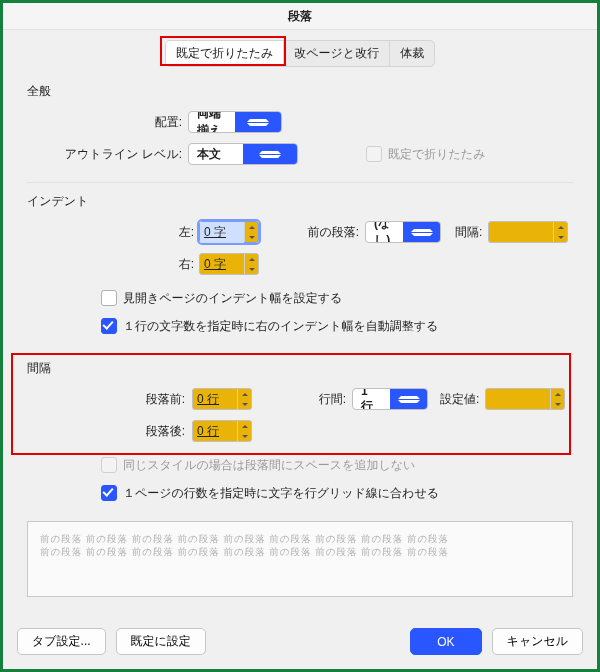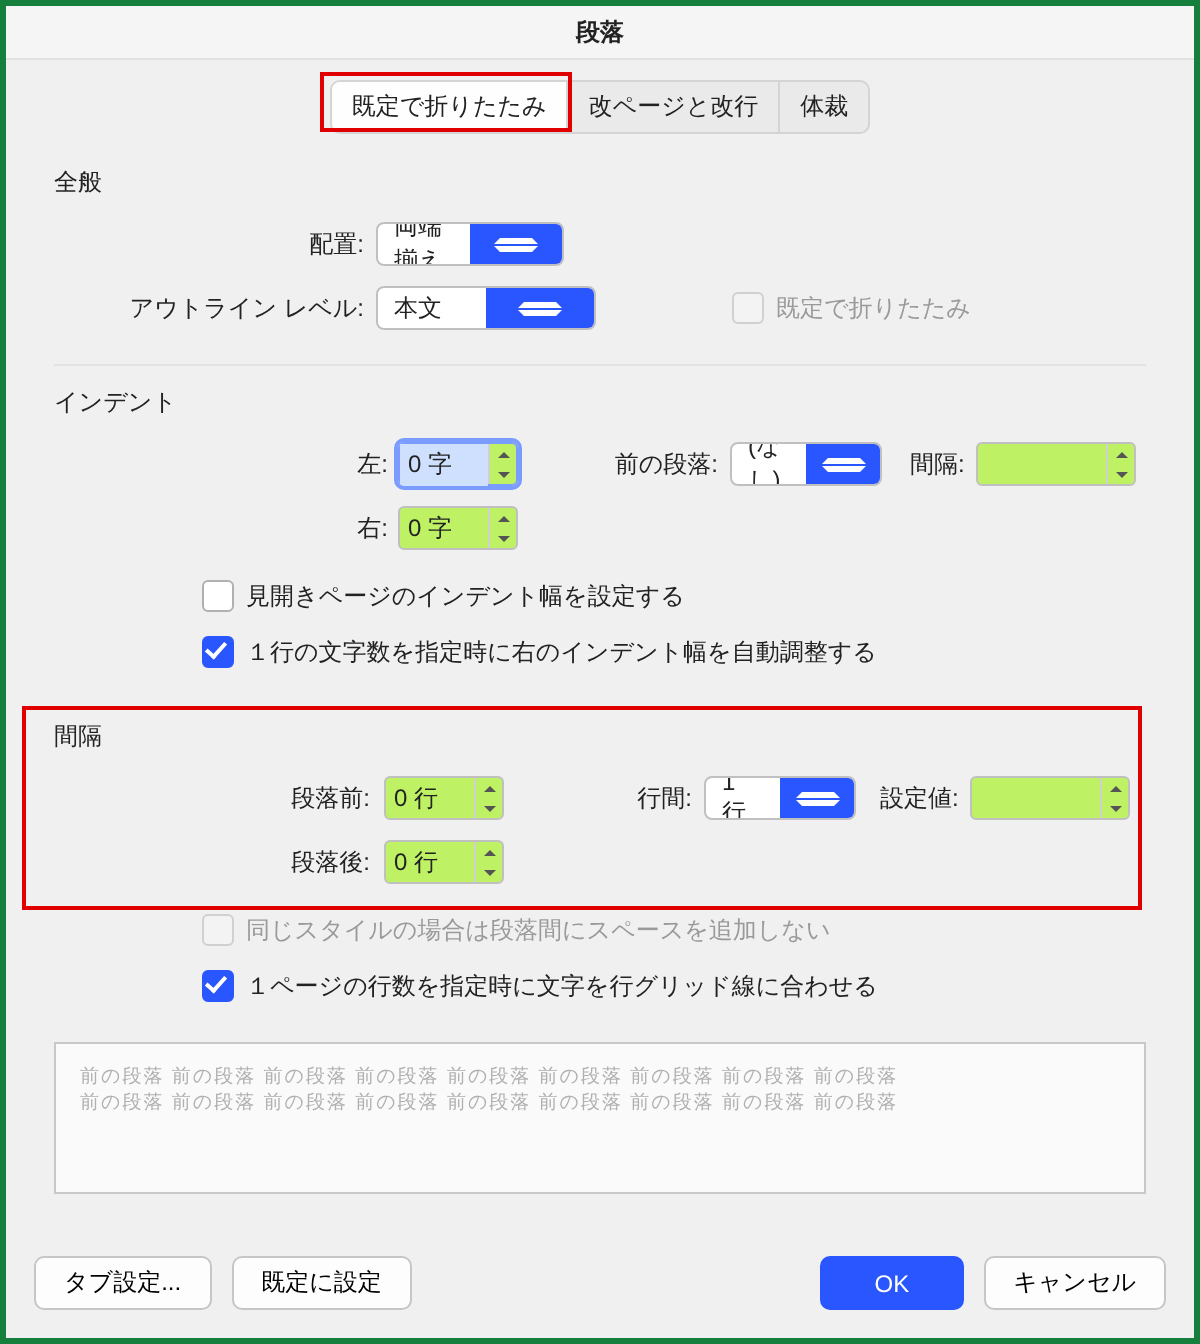--- a/index.html
+++ b/index.html
@@ -90,20 +90,21 @@
     background: #fff;
     border: 1px solid #c0c0c0;
     border-radius: 4px;
     height: 20px;
     overflow: hidden;
   }
   .combo span {
     padding: 2px 8px;
     font-size: 12px;
     flex: 1;
+    font-weight: bold;
   }
   .combo .chev {
     width: 18px;
     height: 20px;
     background: #2a56ff;
     display: flex;
     flex-direction: column;
     align-items: center;
     justify-content: center;
     gap: 1px;
@@ -111,22 +112,23 @@
   .combo .chev .tri-up, .combo .chev .tri-down {
     width: 0; height: 0; border-left: 3px solid transparent; border-right: 3px solid transparent;
   }
   .combo .chev .tri-up { border-bottom: 3px solid #fff; }
   .combo .chev .tri-down { border-top: 3px solid #fff; }
   .num-input {
     display: inline-flex;
     align-items: center;
     border: 1px solid #c0c0c0;
     border-radius: 3px;
-    background: #bef264;
+    background: #eab308;
     height: 20px;
+    text-decoration: underline;
   }
   .num-input .val {
     width: 36px;
     padding: 2px 4px;
     font-size: 12px;
   }
   .num-input .stepper {
     width: 13px;
     display: flex;
     flex-direction: column;

